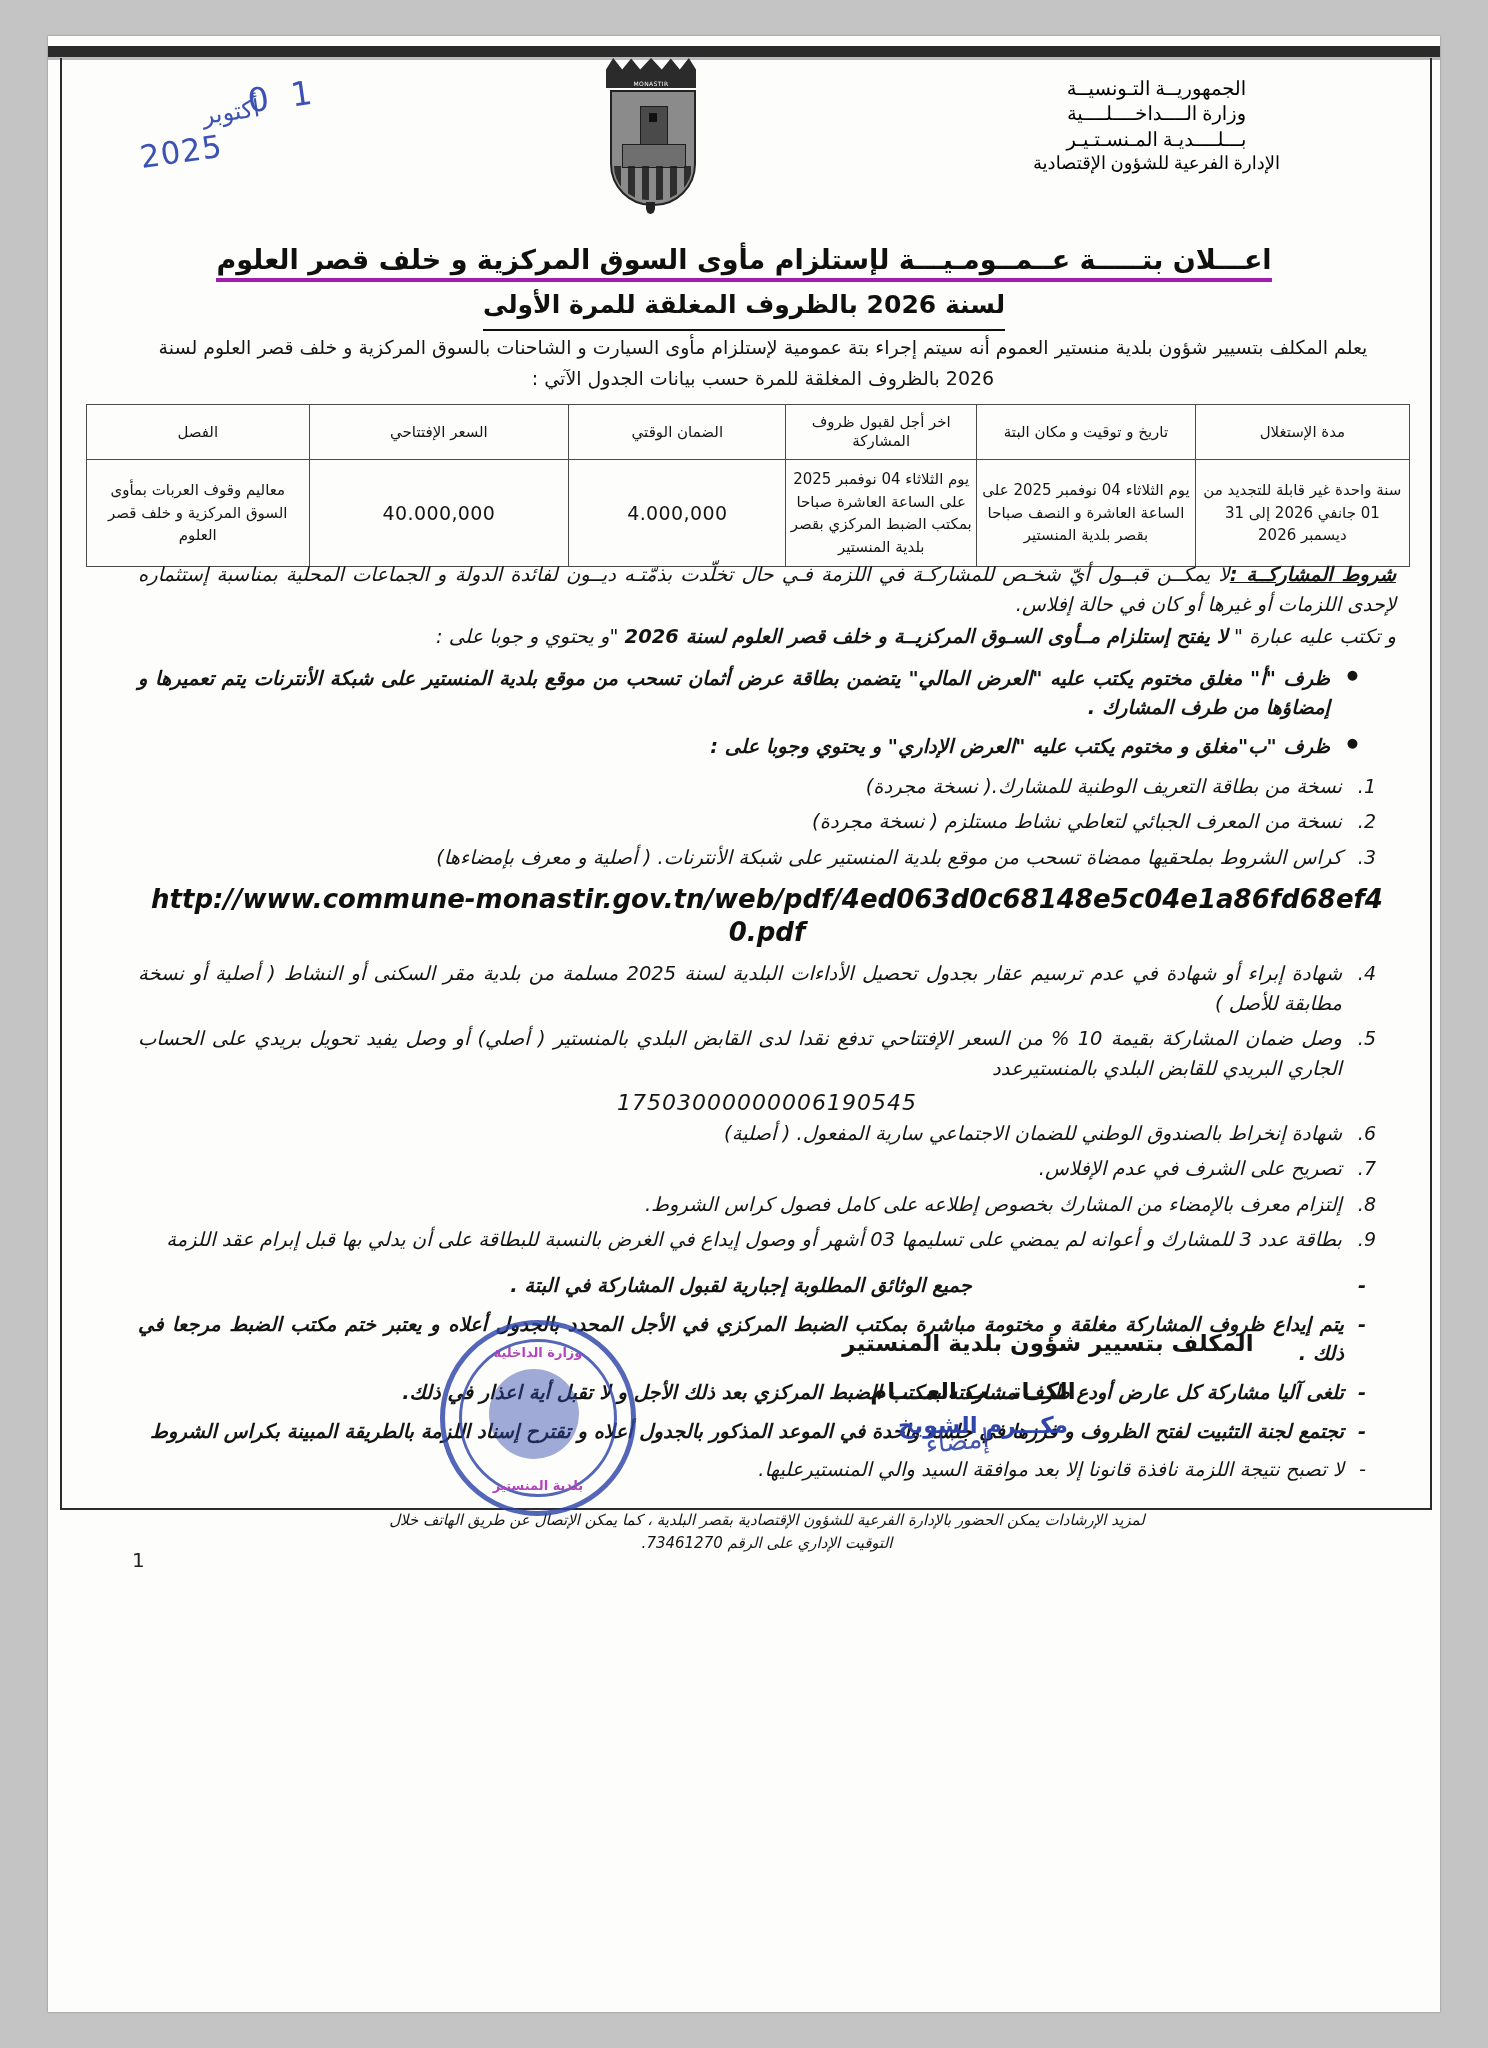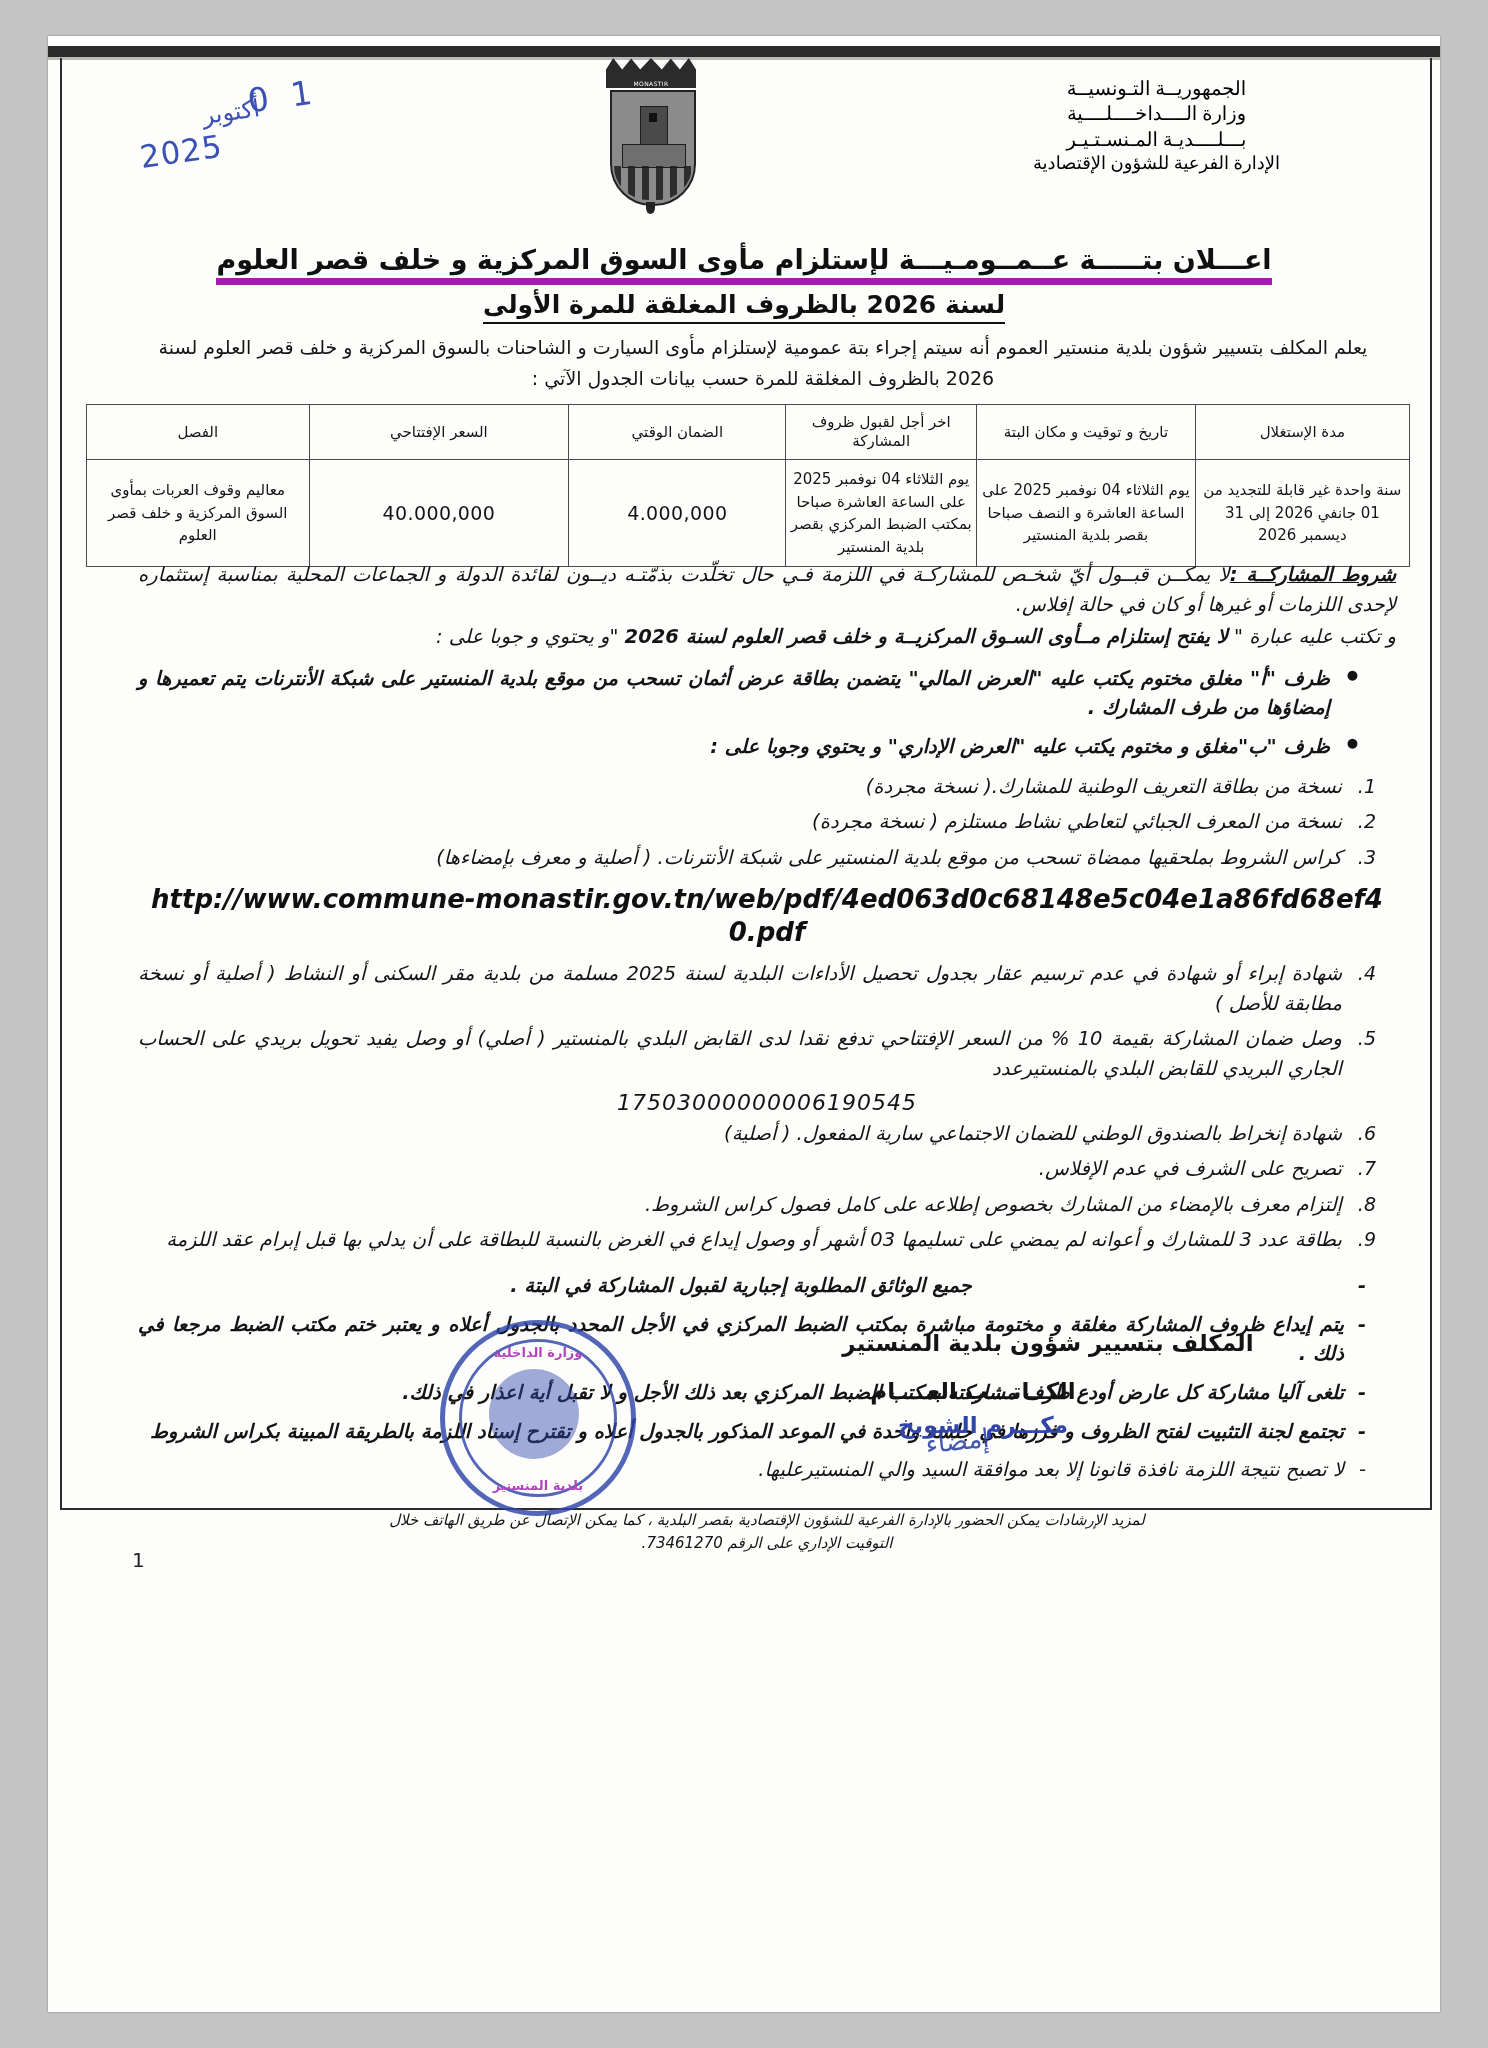--- a/index.html
+++ b/index.html
@@ -182,36 +182,36 @@
     top: 244px;
     left: 0; width: 100%;
     text-align: center;
     font-size: 27px;
     font-weight: bold;
     color: #101010;
     letter-spacing: .4px;
     direction: rtl;
   }
   .title1 span {
-    border-bottom: 7px solid #a21caf;
+    border-bottom: 4px solid #a21caf;
     padding-bottom: 3px;
   }
   .title2 {
     position: absolute;
     top: 290px;
     left: 0; width: 100%;
     text-align: center;
     font-size: 25px;
     font-weight: bold;
     color: #101010;
     direction: rtl;
   }
   .title2 span {
     border-bottom: 2px solid #101010;
-    padding-bottom: 3px;
+    padding-bottom: 10px;
   }
 
   .intro {
     position: absolute;
     top: 332px;
     right: 120px;
     width: 1210px;
     text-align: center;
     font-size: 19px;
     line-height: 1.62;

